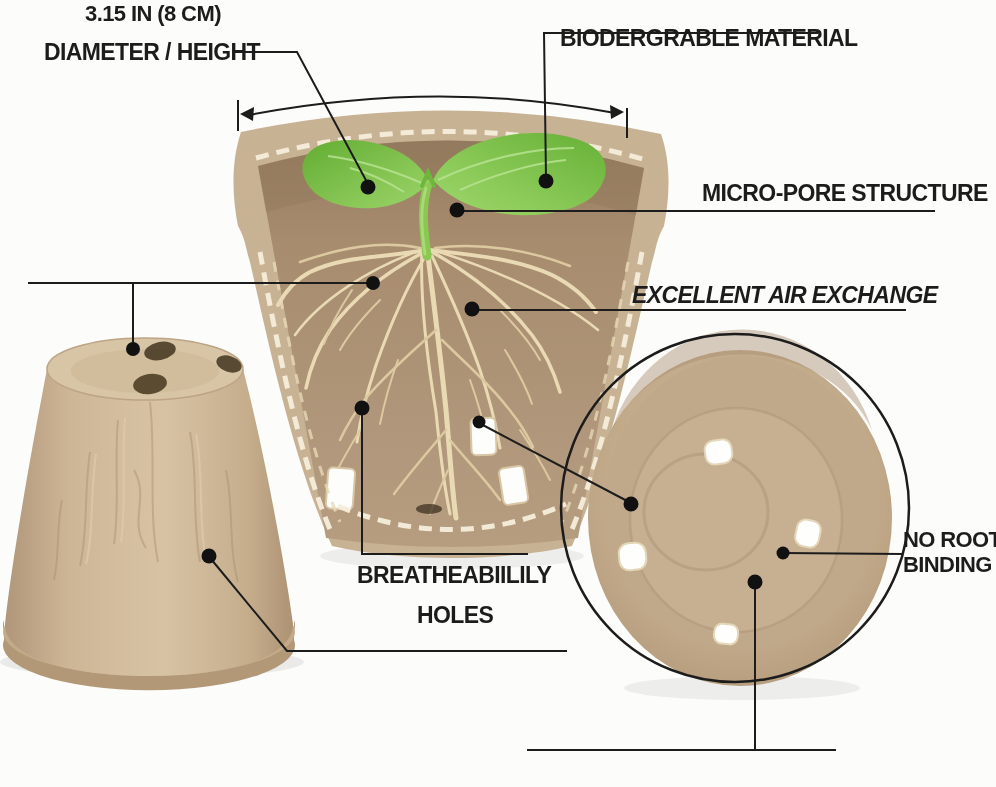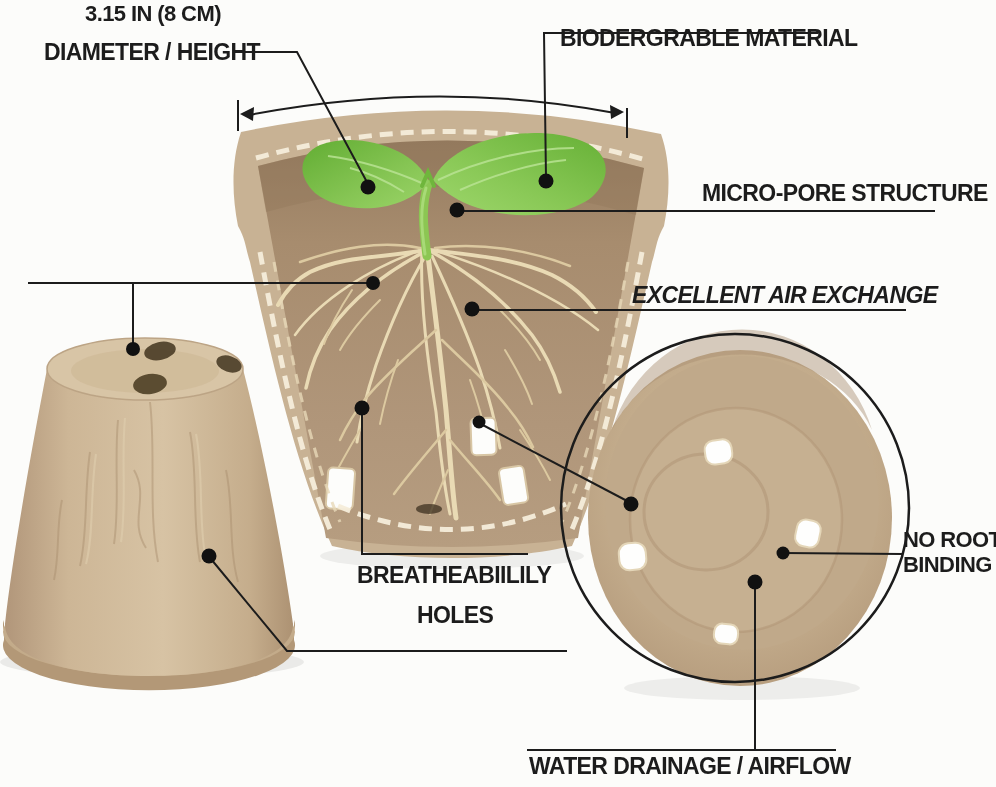--- a/index.html
+++ b/index.html
@@ -238,15 +238,14 @@
   <div class="lbl" style="left:44px;top:39px;">DIAMETER / HEIGHT</div>
   <div class="lbl" style="left:560px;top:5px;margin-top:20px;">BIODERGRABLE MATERIAL</div>
   <div class="lbl" style="left:678px;top:180px;margin-left:24px;">MICRO-PORE STRUCTURE</div>
   <div class="lbl" style="left:632px;top:282px;font-style:italic;">EXCELLENT AIR EXCHANGE</div>
   <div class="lbl" style="left:345px;top:562px;margin-left:12px;">BREATHEABIILILY</div>
   <div class="lbl" style="left:397px;top:602px;margin-left:20px;">HOLES</div>
   <div class="lbl small stack" style="left:903px;top:527px;">
     <span>NO ROOT</span>
     <span>BINDING</span>
   </div>
-  <div class="lbl" style="left:529px;top:753px;">WATER DRAINAGE / AIRFLOW</div>
 
 </div>
 
 </body></html>

